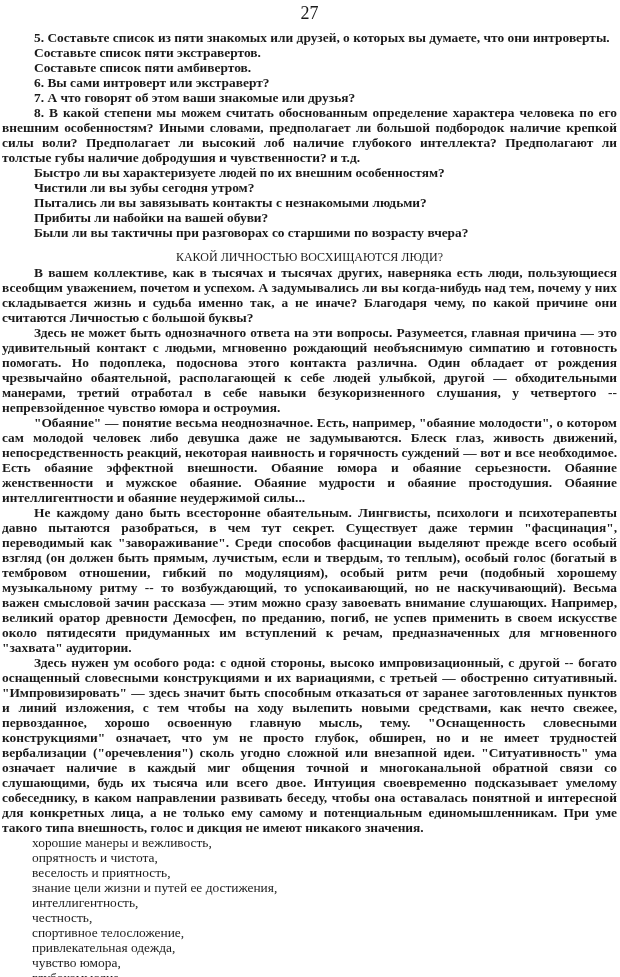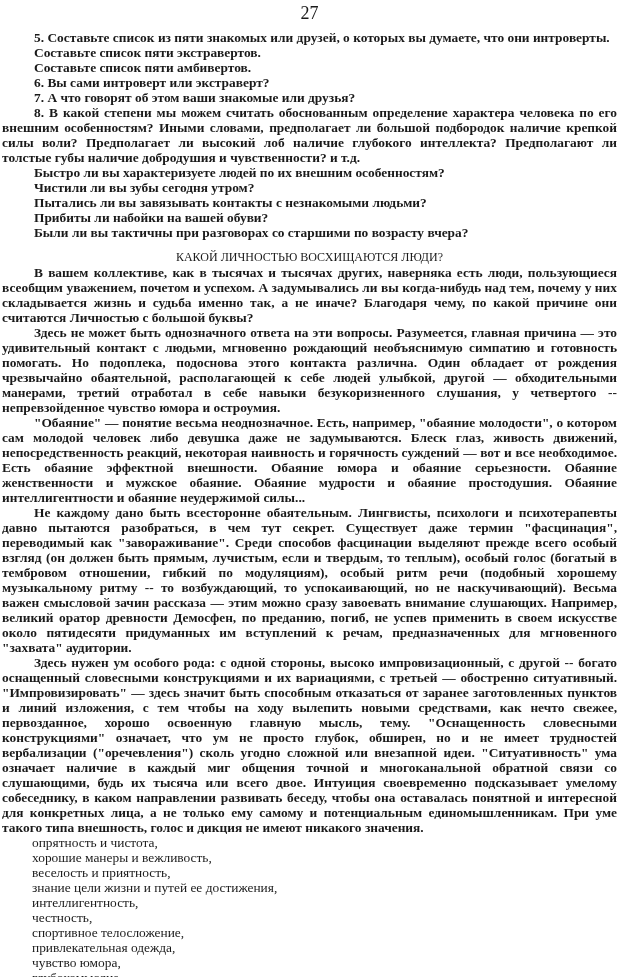--- a/index.html
+++ b/index.html
@@ -76,22 +76,22 @@
   <div id="paragraphs">
       <p class="para">В вашем коллективе, как в тысячах и тысячах других, наверняка есть люди, пользующиеся всеобщим уважением, почетом и успехом. А задумывались ли вы когда-нибудь над тем, почему у них складывается жизнь и судьба именно так, а не иначе? Благодаря чему, по какой причине они считаются Личностью с большой буквы?</p>
       <p class="para">Здесь не может быть однозначного ответа на эти вопросы. Разумеется, главная причина — это удивительный контакт с людьми, мгновенно рождающий необъяснимую симпатию и готовность помогать. Но подоплека, подоснова этого контакта различна. Один обладает от рождения чрезвычайно обаятельной, располагающей к себе людей улыбкой, другой — обходительными манерами, третий отработал в себе навыки безукоризненного слушания, у четвертого -- непревзойденное чувство юмора и остроумия.</p>
       <p class="para">"Обаяние" — понятие весьма неоднозначное. Есть, например, "обаяние молодости", о котором сам молодой человек либо девушка даже не задумываются. Блеск глаз, живость движений, непосредственность реакций, некоторая наивность и горячность суждений — вот и все необходимое. Есть обаяние эффектной внешности. Обаяние юмора и обаяние серьезности. Обаяние женственности и мужское обаяние. Обаяние мудрости и обаяние простодушия. Обаяние интеллигентности и обаяние неудержимой силы...</p>
       <p class="para">Не каждому дано быть всесторонне обаятельным. Лингвисты, психологи и психотерапевты давно пытаются разобраться, в чем тут секрет. Существует даже термин "фасцинация", переводимый как "завораживание". Среди способов фасцинации выделяют прежде всего особый взгляд (он должен быть прямым, лучистым, если и твердым, то теплым), особый голос (богатый в тембровом отношении, гибкий по модуляциям), особый ритм речи (подобный хорошему музыкальному ритму -- то возбуждающий, то успокаивающий, но не наскучивающий). Весьма важен смысловой зачин рассказа — этим можно сразу завоевать внимание слушающих. Например, великий оратор древности Демосфен, по преданию, погиб, не успев применить в своем искусстве около пятидесяти придуманных им вступлений к речам, предназначенных для мгновенного "захвата" аудитории.</p>
       <p class="para">Здесь нужен ум особого рода: с одной стороны, высоко импровизационный, с другой -- богато оснащенный словесными конструкциями и их вариациями, с третьей — обостренно ситуативный. "Импровизировать" — здесь значит быть способным отказаться от заранее заготовленных пунктов и линий изложения, с тем чтобы на ходу вылепить новыми средствами, как нечто свежее, первозданное, хорошо освоенную главную мысль, тему. "Оснащенность словесными конструкциями" означает, что ум не просто глубок, обширен, но и не имеет трудностей вербализации ("оречевления") сколь угодно сложной или внезапной идеи. "Ситуативность" ума означает наличие в каждый миг общения точной и многоканальной обратной связи со слушающими, будь их тысяча или всего двое. Интуиция своевременно подсказывает умелому собеседнику, в каком направлении развивать беседу, чтобы она оставалась понятной и интересной для конкретных лица, а не только ему самому и потенциальным единомышленникам. При уме такого типа внешность, голос и дикция не имеют никакого значения.</p>
     </div>
 
 
   <div id="qualities">
+      <p class="line">хорошие манеры и вежливость,</p>
       <p class="line">опрятность и чистота,</p>
-      <p class="line">хорошие манеры и вежливость,</p>
       <p class="line">веселость и приятность,</p>
       <p class="line">знание цели жизни и путей ее достижения,</p>
       <p class="line">интеллигентность,</p>
       <p class="line">честность,</p>
       <p class="line">спортивное телосложение,</p>
       <p class="line">привлекательная одежда,</p>
       <p class="line">чувство юмора,</p>
       <p class="line">глубокомыслие,</p>
       <p class="line">использование хорошего литературного языка,</p>
     </div>

